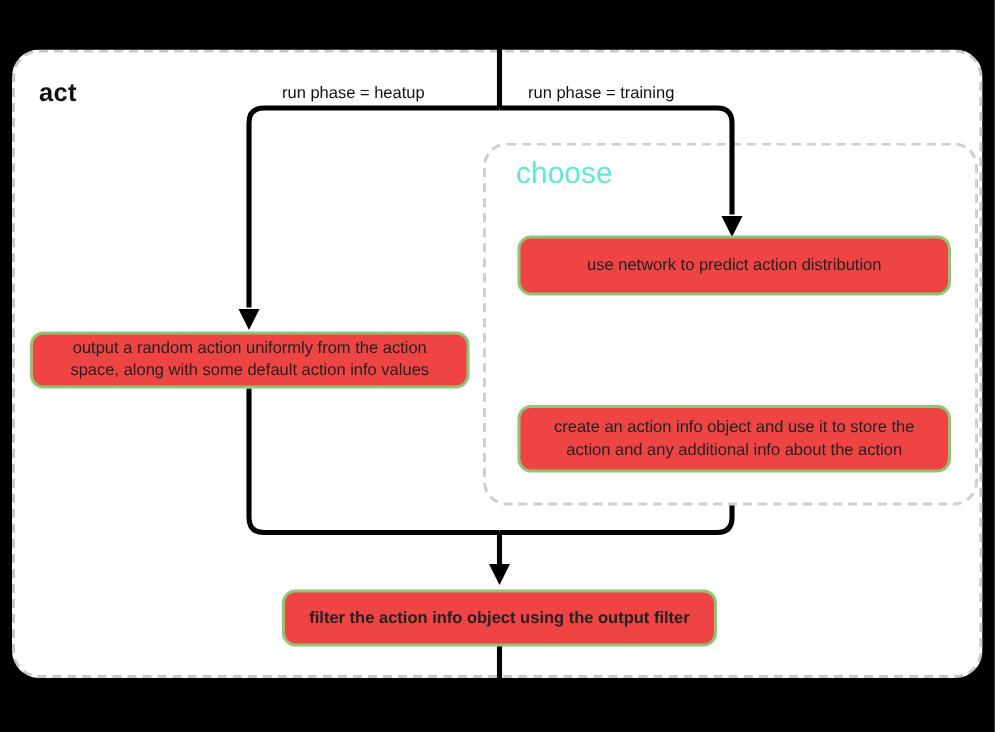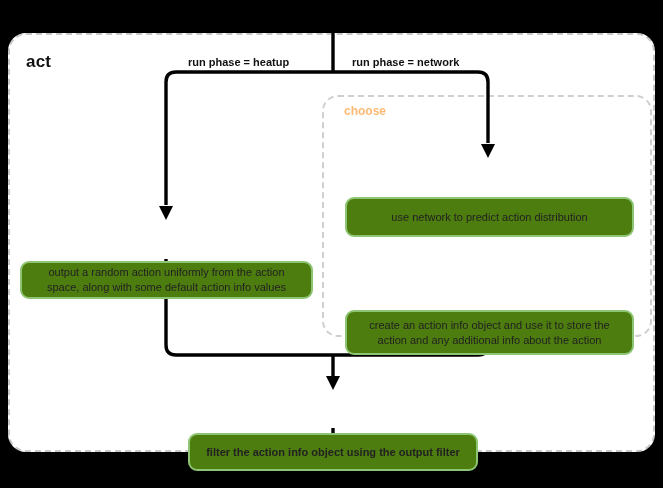--- a/index.html
+++ b/index.html
@@ -19,39 +19,39 @@
   }
 
   
   .group-box{
     position:absolute;left:322px;top:95px;width:330px;height:242px;
     box-sizing:border-box;background:#fff;border:2px dashed #cfcfcf;
     border-radius:16px;
   }
   .group-title{
     position:absolute;left:344px;top:104px;width:120px;
-    font-size:12px;font-weight:bold;color:#fdba74;line-height:1.28;
+    font-size:20px;font-weight:normal;color:#5eead4;line-height:1.28;
   }
 
   
   .node{
-    position:absolute;box-sizing:border-box;background:#4d7c0f;
+    position:absolute;box-sizing:border-box;background:#ef4444;
     border:2px solid #8dc572;border-radius:9px;
     display:flex;align-items:center;justify-content:center;text-align:center;
-    font-size:11px;color:#222;line-height:1.35;padding:4px 10px;margin-top:40px;
+    font-size:11px;color:#222;line-height:1.35;padding:4px 10px;
   }
   .n-heatup{left:20px;top:221px;width:293px;height:38px;}
   .n-predict{left:345px;top:157px;width:289px;height:40px;}
   .n-explore{left:345px;top:218px;width:289px;height:42px;}
   .n-actinfo{left:345px;top:270px;width:289px;height:45px;}
   .n-filter{left:188px;top:393px;width:290px;height:38px;font-weight:bold;}
 
   
   .edge-label{
-    position:absolute;font-size:11px;font-weight:bold;color:#111;
+    position:absolute;font-size:11px;font-weight:normal;color:#111;
     white-space:nowrap;
   }
   .lbl-heatup{left:188px;top:56px;}
   .lbl-training{left:352px;top:56px;}
 
   
   svg.wires{position:absolute;left:0;top:0;width:663px;height:488px;
             pointer-events:none;overflow:visible;}
   .wire{fill:none;stroke:#000;stroke-width:3.4;stroke-linecap:butt;}
   .head{fill:#000;}
@@ -84,21 +84,21 @@
 
     <path class="wire" d="M488,337 L488,345 Q488,355 478,355 L333,355"></path>
 
     <path class="wire" d="M333,355 L333,376"></path>
     <polygon class="head" points="326,376 340,376 333,390"></polygon>
 
     <path class="wire" d="M333,428 L333,470"></path>
   </svg>
 
   <div class="edge-label lbl-heatup">run phase = heatup</div>
-  <div class="edge-label lbl-training">run phase = network</div>
+  <div class="edge-label lbl-training">run phase = training</div>
 
   <div class="node n-heatup">output a random action uniformly from the action space, along with some default action info values</div>
 
   <div class="node n-predict">use network to predict action distribution</div>
 
 
   <div class="node n-actinfo">create an action info object and use it to store the action and any additional info about the action</div>
 
   <div class="node n-filter">filter the action info object using the output filter</div>
 

